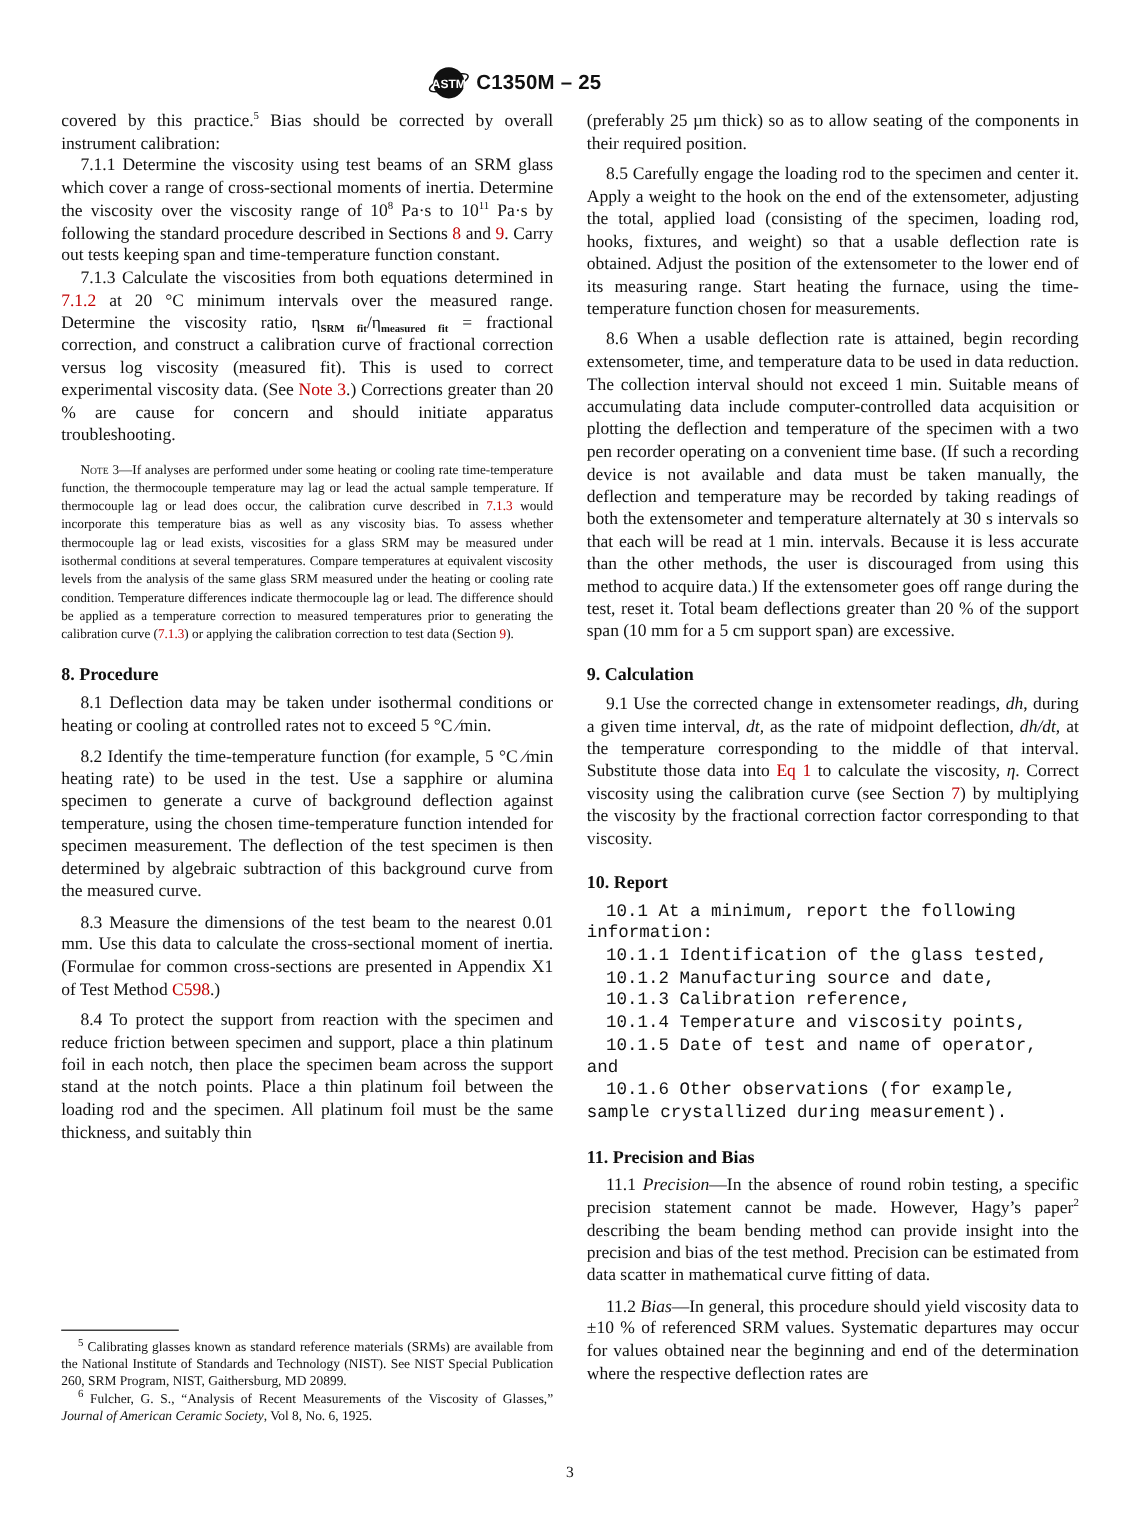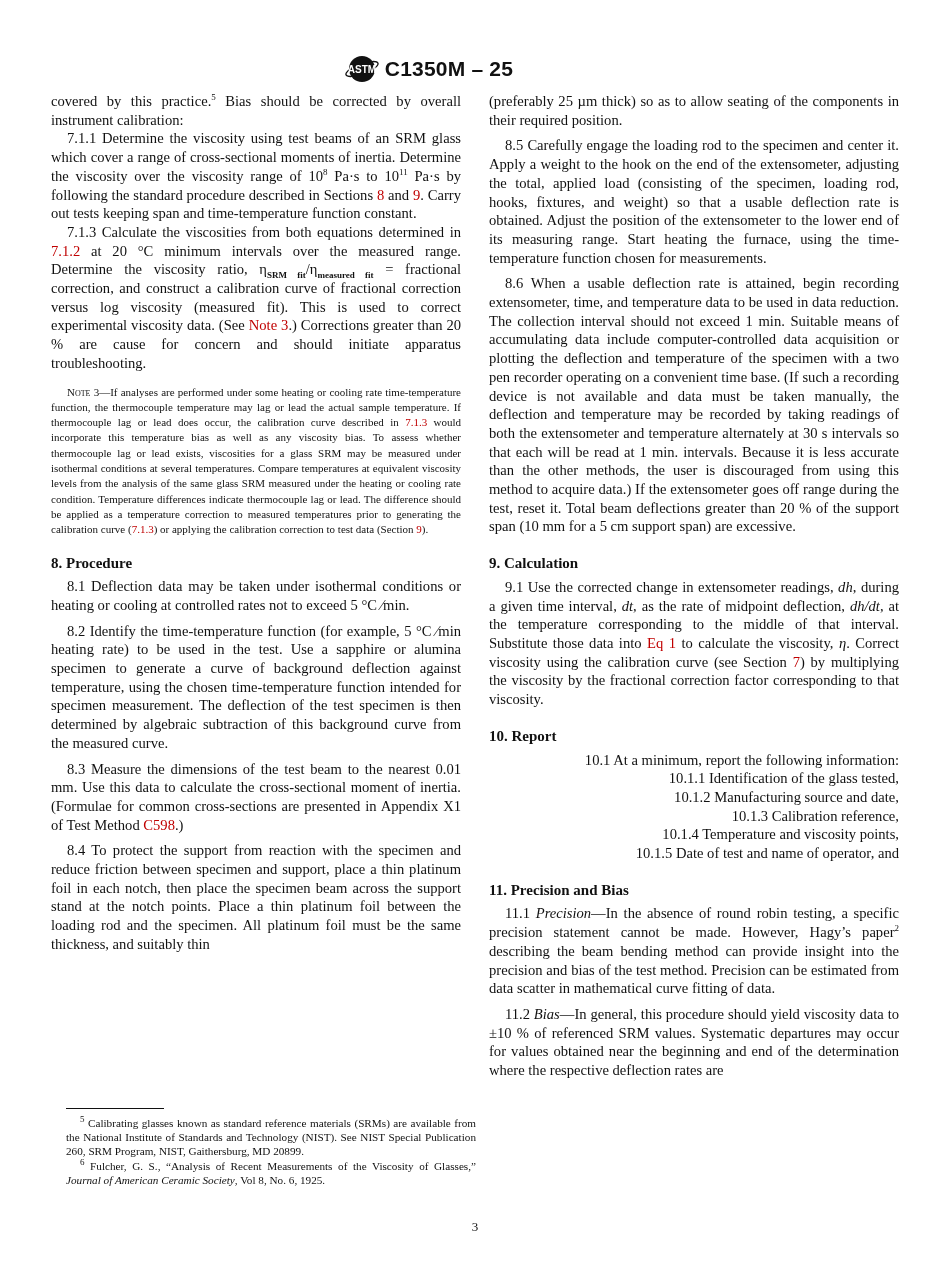--- a/index.html
+++ b/index.html
@@ -1,38 +1,38 @@
 <!DOCTYPE html>
 <html><head>
 <meta charset="utf-8">
 <style>
   html, body { margin: 0; padding: 0; background: #ffffff; }
   body { width: 950px; height: 1272px; position: relative; overflow: hidden;
          font-family: "Liberation Serif", "DejaVu Serif", serif; color: #111; }
   .header { position: absolute; top: 54px; left: 0; width: 858px; text-align: center; }
   .header-inner { display: inline-flex; align-items: center; gap: 6px; }
   .logo { width: 34px; height: 30px; }
-  .doc-id { font-family: "Liberation Sans", "DejaVu Sans", sans-serif; font-weight: bold; font-size: 21px; letter-spacing: 0.2px; }
+  .doc-id { font-family: "Liberation Sans", "DejaVu Sans", sans-serif; font-weight: bold; font-size: 17px; letter-spacing: 0.2px; }
   .col { position: absolute; top: 92px; width: 410px; font-size: 14.6px; line-height: 18.7px; text-align: justify; }
   .col-left { left: 51px; }
   .col-right { left: 489px; }
   p { margin: 0; }
   .indent { text-indent: 16px; }
   .gap { margin-top: 7px; }
   .note { font-size: 11px; line-height: 15.3px; margin-top: 12px; text-indent: 16px; }
   .note .sc { font-variant: small-caps; }
   .sec-h { font-weight: bold; font-size: 15px; margin-top: 16px; margin-bottom: 5px; }
   .ref { color: #c00000; }
   .footnote-rule { width: 98px; border-top: 1px solid #111; margin-top: 0; }
-  .footnotes { position: absolute; left: 66px; top: 1108px; width: 410px; font-size: 11.2px; line-height: 14.2px; text-align: justify; }
+  .footnotes { position: absolute; left: 51px; top: 1108px; width: 410px; font-size: 11.2px; line-height: 14.2px; text-align: justify; }
   .footnotes p { text-indent: 14px; }
   .page-num { position: absolute; top: 1219px; left: 0; width: 950px; text-align: center; font-size: 13px; }
   sup { font-size: 9px; line-height: 0; }
   sub { font-size: 9px; line-height: 0; font-weight: bold; }
-  .list-item { text-indent: 16px; text-align: right; }
+  .list-item { text-indent: 16px; text-align: left; font-family: Liberation Mono, monospace; }
 </style>
 </head>
 <body>
 
 <div class="header">
   <div class="header-inner">
     <svg class="logo" viewBox="0 0 34 30">
       <ellipse cx="17" cy="15" rx="13" ry="13" fill="#111"></ellipse>
       <ellipse cx="17" cy="15" rx="17" ry="5" fill="none" stroke="#111" stroke-width="1.3" transform="rotate(-20 17 15)"></ellipse>
       <text x="17" y="19" text-anchor="middle" font-family="Liberation Sans, sans-serif" font-size="10" font-weight="bold" fill="#fff">ASTM</text>
@@ -73,19 +73,20 @@
   <div class="sec-h" style="margin-top:18px">9.  Calculation</div>
   <p class="indent"><span>9.1  Use the corrected change in extensometer readings, </span><i>dh</i><span>, during a given time interval, </span><i>dt</i><span>, as the rate of midpoint deflection, </span><i>dh/dt</i><span>, at the temperature corresponding to the middle of that interval. Substitute those data into </span><span class="ref">Eq 1</span><span> to calculate the viscosity, </span><i>η</i><span>. Correct viscosity using the calibration curve (see Section </span><span class="ref">7</span><span>) by multiplying the viscosity by the fractional correction factor corresponding to that viscosity.</span></p>
 
   <div class="sec-h" style="margin-top:18px">10.  Report</div>
   <p class="list-item">10.1  At a minimum, report the following information:</p>
   <p class="list-item">10.1.1  Identification of the glass tested,</p>
   <p class="list-item">10.1.2  Manufacturing source and date,</p>
   <p class="list-item">10.1.3  Calibration reference,</p>
   <p class="list-item">10.1.4  Temperature and viscosity points,</p>
   <p class="list-item">10.1.5  Date of test and name of operator, and</p>
+  <p class="list-item">10.1.6  Other observations (for example, sample crystallized during measurement).</p>
 
   <div class="sec-h" style="margin-top:18px">11.  Precision and Bias</div>
   <p class="indent"><span>11.1  </span><i>Precision</i><span>—In the absence of round robin testing, a specific precision statement cannot be made. However, Hagy’s paper</span><sup>2</sup><span> describing the beam bending method can provide insight into the precision and bias of the test method. Precision can be estimated from data scatter in mathematical curve fitting of data.</span></p>
   <p class="indent gap"><span>11.2  </span><i>Bias</i><span>—In general, this procedure should yield viscosity data to ±10 % of referenced SRM values. Systematic departures may occur for values obtained near the beginning and end of the determination where the respective deflection rates are</span></p>
 </div>
 
 <div class="page-num">3</div>
 
 </body></html>

